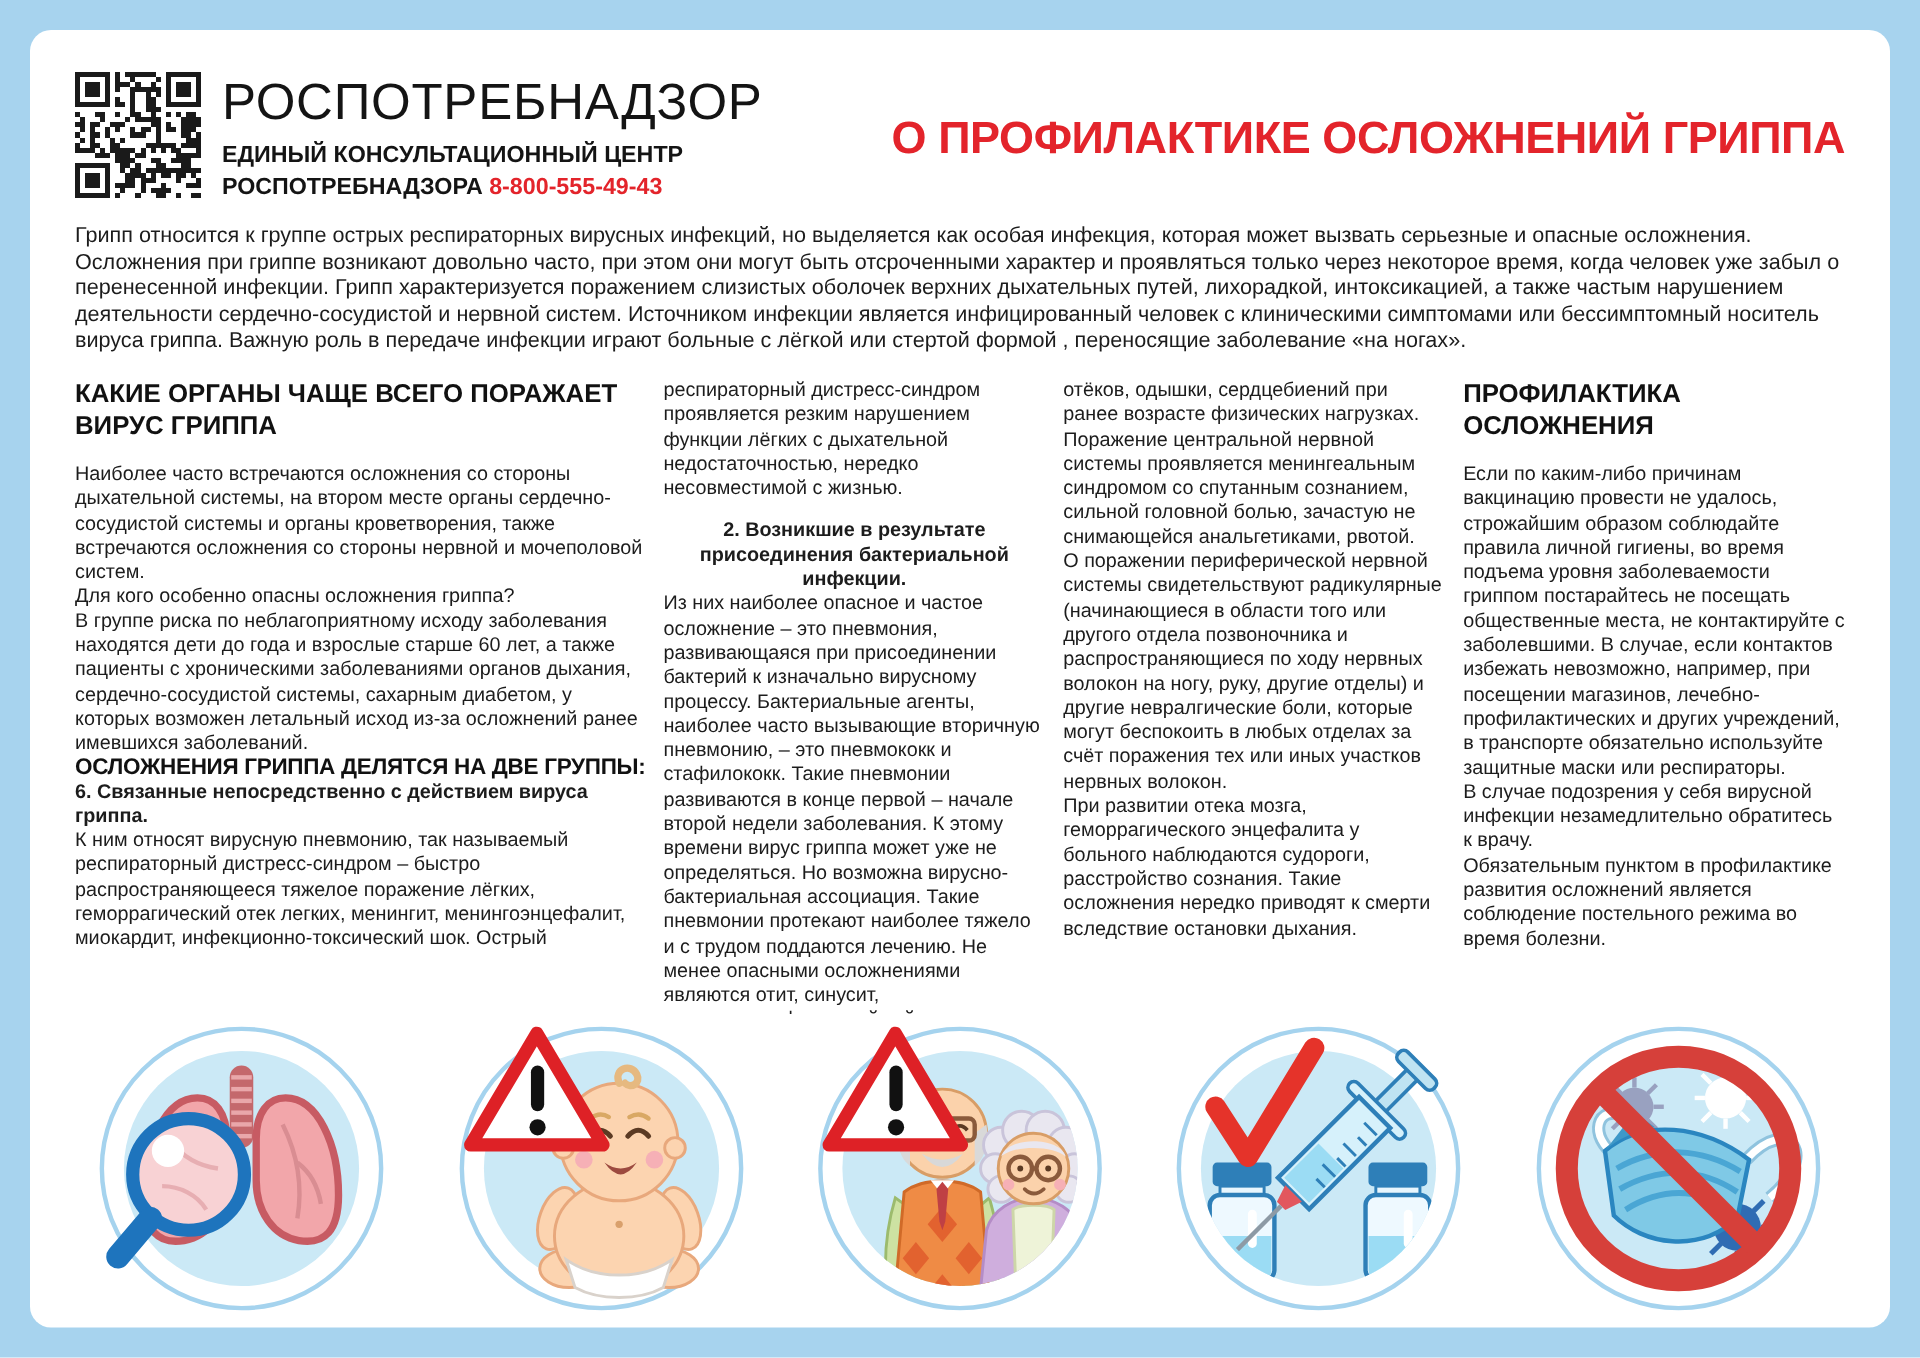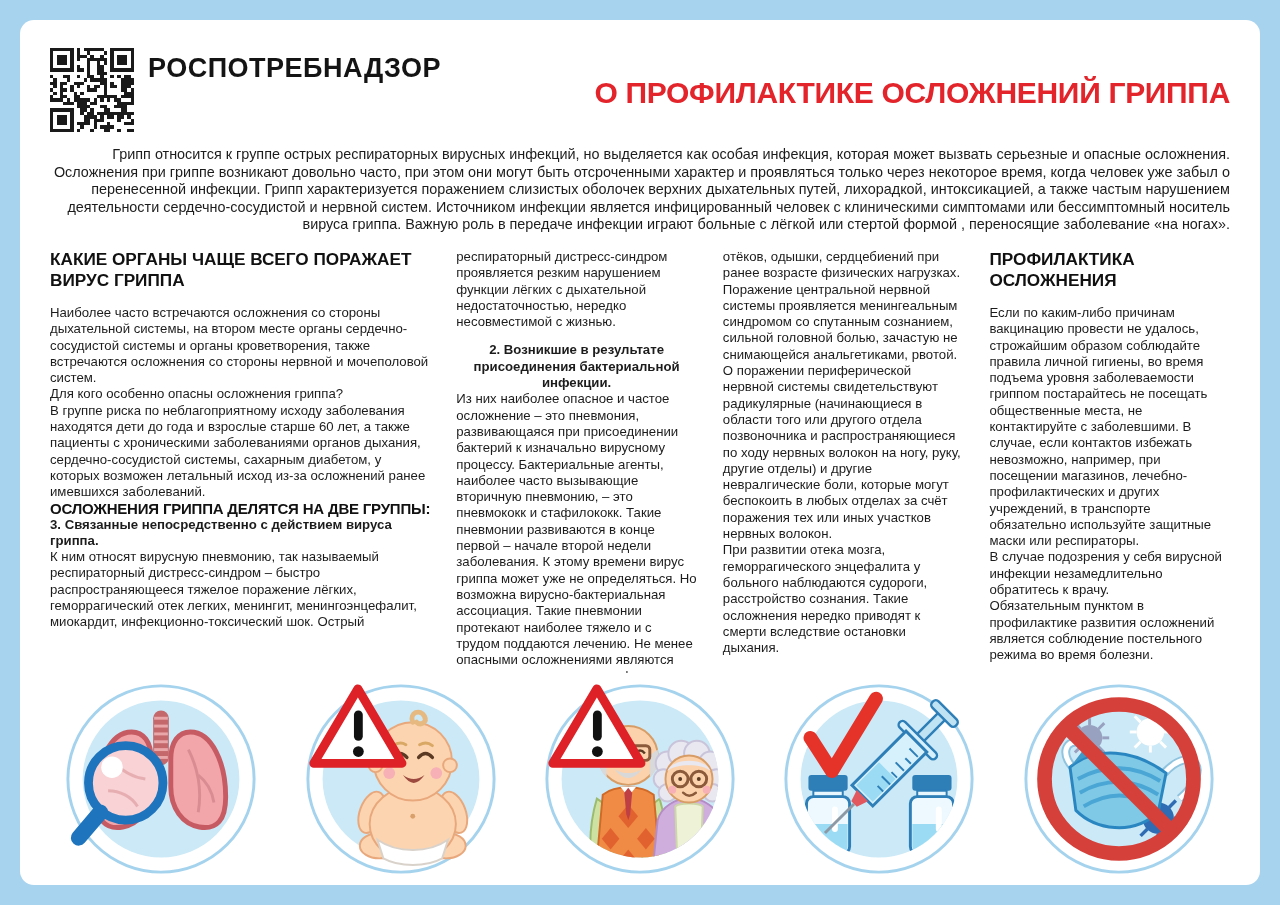--- a/index.html
+++ b/index.html
@@ -13,34 +13,34 @@
     position:absolute;left:20px;top:20px;right:20px;bottom:20px;
     background:#ffffff;border-radius:14px;overflow:hidden;
   }
   .inner{padding:26px 30px 0 30px;}
 
   
   .header{display:flex;align-items:flex-start;}
   .qr{width:84px;height:84px;flex:0 0 84px;margin-top:2px;}
   .qr svg{width:84px;height:84px;display:block;}
   .brand-block{margin-left:14px;}
-  .brand-title{font-size:27px;font-weight:bold;letter-spacing:.5px;color:#141414;line-height:40px;margin-top:2px;text-align:right;}
+  .brand-title{font-size:34px;font-weight:normal;letter-spacing:.5px;color:#141414;line-height:40px;margin-top:2px;text-align:right;}
   .brand-sub{font-size:15.5px;font-weight:bold;line-height:21px;margin-top:5px;color:#141414;}
   .phone{color:#e3242b;}
   .main-title{
     flex:1;text-align:right;margin-top:30px;
     color:#e3242b;font-size:30px;font-weight:bold;letter-spacing:-.3px;
   }
 
   
-  .intro{margin-top:14px;font-size:14.4px;line-height:17.6px;text-align:right;}
+  .intro{margin-top:14px;font-size:14.4px;line-height:17.6px;}
 
   
   .cols{
-    display:grid;grid-template-columns:repeat(4,1fr);gap:26px;
+    display:grid;grid-template-columns:repeat(4,1fr);gap:12px;
     margin-top:15px;height:424px;overflow:hidden;
   }
   .col{font-size:13.2px;line-height:16.3px;}
   .col p{margin:0;}
   .col h3{font-size:17.2px;line-height:21px;margin:0 0 14px 0;color:#111;}
   .h-small{font-size:15px;line-height:16px;font-weight:bold;letter-spacing:-.2px;white-space:nowrap;margin:12px 0 0 0;color:#111;}
   .bold-lead{font-weight:bold;}
   .gap-top{margin-top:12px !important;text-align:center;}
   .h3-mid{margin-top:18px !important;}
 
@@ -289,35 +289,40 @@
             <rect x="18" y="0" width="7" height="7" fill="#1a1a1a"></rect>
             <rect x="19" y="1" width="5" height="5" fill="#ffffff"></rect>
             <rect x="20" y="2" width="3" height="3" fill="#1a1a1a"></rect>
             <rect x="0" y="18" width="7" height="7" fill="#1a1a1a"></rect>
             <rect x="1" y="19" width="5" height="5" fill="#ffffff"></rect>
             <rect x="2" y="20" width="3" height="3" fill="#1a1a1a"></rect>
           </svg>
       </div>
       <div class="brand-block">
         <div class="brand-title">РОСПОТРЕБНАДЗОР</div>
+        <div class="brand-sub">
+          <span>ЕДИНЫЙ КОНСУЛЬТАЦИОННЫЙ ЦЕНТР</span><br>
+          <span>РОСПОТРЕБНАДЗОРА</span>
+          <span class="phone">8-800-555-49-43</span>
+        </div>
       </div>
       <div class="main-title">О ПРОФИЛАКТИКЕ ОСЛОЖНЕНИЙ ГРИППА</div>
     </div>
 
     <p class="intro">Грипп относится к группе острых респираторных вирусных инфекций, но выделяется как особая инфекция, которая может вызвать серьезные и опасные осложнения. Осложнения при гриппе возникают довольно часто, при этом они могут  быть  отсроченными характер и проявляться только через некоторое время, когда человек уже забыл о перенесенной инфекции. Грипп характеризуется поражением слизистых оболочек верхних дыхательных путей, лихорадкой, интоксикацией, а также  частым нарушением деятельности сердечно-сосудистой и нервной систем. Источником инфекции является инфицированный человек с клиническими симптомами  или бессимптомный носитель вируса  гриппа. Важную роль в передаче инфекции играют больные с лёгкой или  стертой формой , переносящие заболевание «на ногах».</p>
 
     <div class="cols">
 
       <div class="col">
         <h3>КАКИЕ ОРГАНЫ ЧАЩЕ ВСЕГО ПОРАЖАЕТ ВИРУС ГРИППА</h3>
         <p>Наиболее часто встречаются осложнения со стороны дыхательной системы, на втором месте органы сердечно-сосудистой системы и органы кроветворения, также встречаются осложнения со стороны нервной и мочеполовой систем.</p>
         <p>Для кого особенно опасны осложнения гриппа?</p>
         <p>В группе риска по неблагоприятному исходу заболевания находятся дети до года и взрослые старше 60 лет, а также пациенты с хроническими заболеваниями органов дыхания, сердечно-сосудистой системы, сахарным диабетом, у которых возможен летальный исход из-за осложнений ранее имевшихся заболеваний.</p>
         <p class="h-small">ОСЛОЖНЕНИЯ ГРИППА ДЕЛЯТСЯ НА ДВЕ ГРУППЫ:</p>
-        <p class="bold-lead">3. Связанные непосредственно с действием вируса гриппа.</p>
+        <p class="bold-lead">6. Связанные непосредственно с действием вируса гриппа.</p>
         <p>К ним относят вирусную пневмонию,  так называемый респираторный дистресс-синдром – быстро распространяющееся тяжелое поражение лёгких,  геморрагический отек легких, менингит, менингоэнцефалит, миокардит, инфекционно-токсический шок. Острый</p>
       </div>
 
       <div class="col">
         <p>респираторный дистресс-синдром проявляется резким нарушением функции лёгких с дыхательной недостаточностью, нередко несовместимой с жизнью.</p>
         <p class="bold-lead gap-top">2. Возникшие в результате присоединения бактериальной инфекции.</p>
         <p>Из них наиболее опасное и частое осложнение – это пневмония, развивающаяся при присоединении бактерий к изначально вирусному процессу. Бактериальные агенты, наиболее часто вызывающие вторичную пневмонию, – это пневмококк и стафилококк. Такие пневмонии развиваются в конце первой – начале второй недели заболевания. К этому времени вирус гриппа может уже не определяться. Но возможна вирусно-бактериальная ассоциация. Такие пневмонии протекают наиболее тяжело и с трудом поддаются лечению. Не менее опасными осложнениями являются отит, синусит, гломерулонефрит, гнойный менингит, сепсис. Токсическое поражение сердечной мышцы, как осложнение гриппа может развиться в любом возрасте, особенно опасно для пожилых людей. Это осложнение сопровождается нарастанием сердечной недостаточности, что быстро приводит к ухудшению состояния у пациентов, появлению</p>
       </div>
 
       <div class="col">

